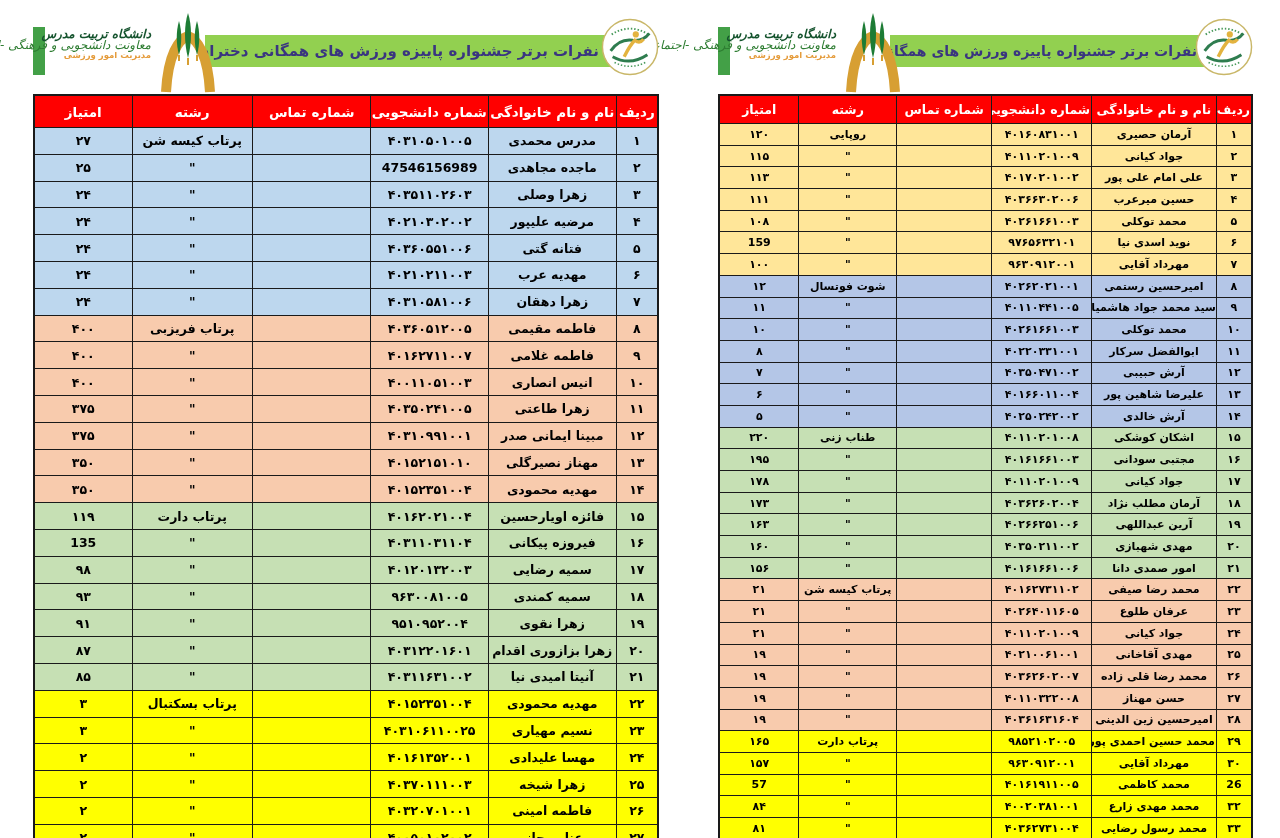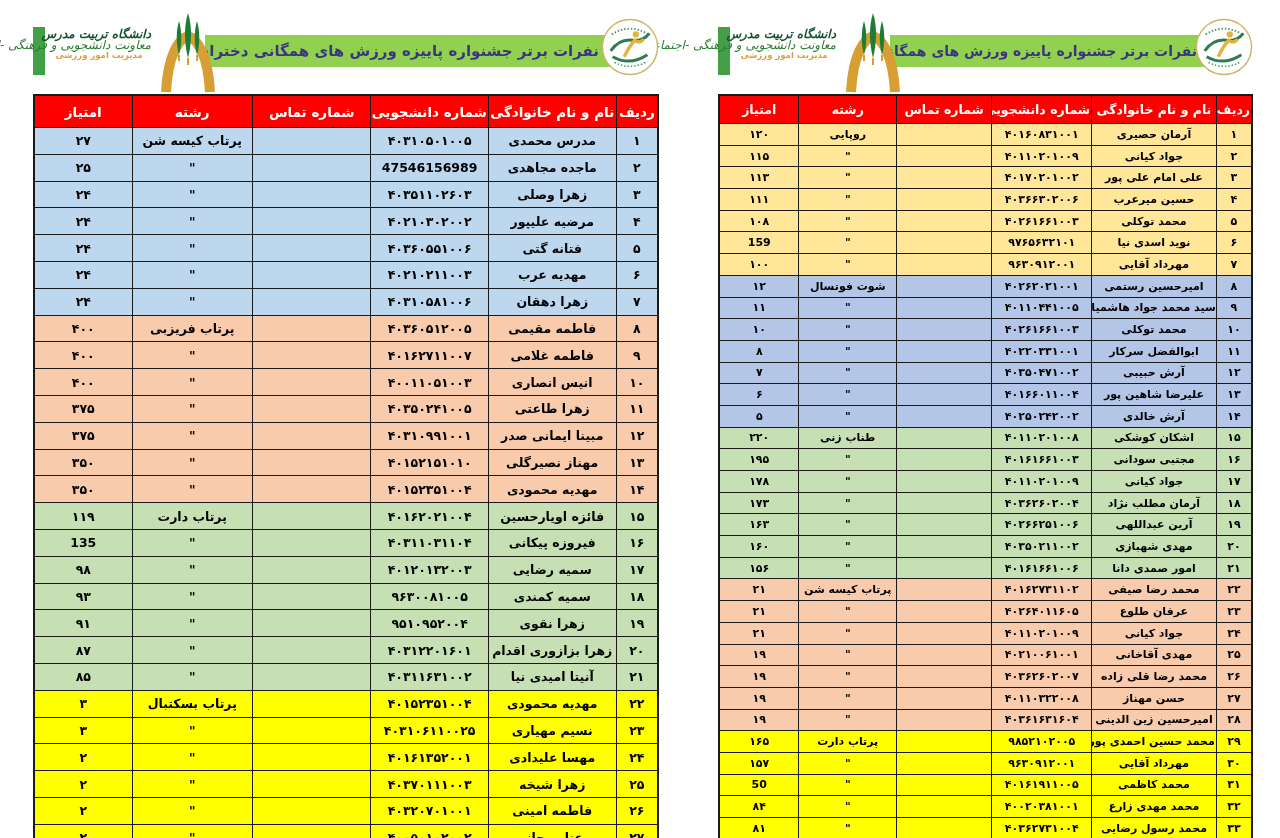--- a/index.html
+++ b/index.html
@@ -6,21 +6,21 @@
   body{width:1280px;height:838px;position:relative;overflow:hidden;
        font-family:"DejaVu Sans","Liberation Sans",sans-serif;}
   .sheet{position:absolute;top:8px;}
   .sheet-left{left:33px;width:626px;}
   .sheet-right{left:718px;width:535px;}
 
   
   .banner{display:flex;align-items:center;height:86px;position:relative;overflow:visible;}
   .uni-block{display:flex;align-items:stretch;height:60px;flex:0 0 auto;}
   .uni-bar{width:12px;background:#43a047;margin:6px 0;}
-  .uni-texts{direction:rtl;text-align:center;padding:6px 6px 0 2px;width:104px;}
+  .uni-texts{direction:rtl;text-align:right;padding:6px 6px 0 2px;width:104px;}
   .uni-name{color:#14532d;font-size:12px;font-weight:bold;font-style:italic;line-height:14px;white-space:nowrap;}
   .uni-sub1{color:#2e7d32;font-size:12px;line-height:9px;white-space:nowrap;font-style:italic;}
   .uni-sub2{color:#e59c3c;font-size:8.5px;font-weight:bold;line-height:11px;white-space:nowrap;}
   .arch{flex:0 0 auto;position:relative;z-index:2;margin:4px -14px 0 0;}
   .title-bar{flex:1 1 auto;background:#92d050;height:32px;line-height:32px;
              direction:rtl;text-align:center;font-weight:bold;font-size:15px;
              color:#3a3580;padding:0 48px 0 26px;white-space:nowrap;overflow:hidden;}
   .sheet-right .title-bar{font-size:14px;padding:0 44px 0 20px;}
   .emblem{flex:0 0 auto;position:relative;z-index:3;margin-left:-46px;margin-top:-8px;}
 
@@ -592,26 +592,26 @@
         </tr>
         <tr style="background-color: rgb(255, 255, 0);">
           <td>۳۰</td>
           <td>مهرداد آقایی</td>
           <td>۹۶۳۰۹۱۲۰۰۱</td>
           <td></td>
           <td>"</td>
           <td>۱۵۷</td>
         </tr>
         <tr style="background-color: rgb(255, 255, 0);">
-          <td>۳۱</td>
+          <td>26</td>
           <td>محمد کاظمی</td>
           <td>۴۰۱۶۱۹۱۱۰۰۵</td>
           <td></td>
           <td>"</td>
-          <td>50</td>
+          <td>57</td>
         </tr>
         <tr style="background-color: rgb(255, 255, 0);">
           <td>۳۲</td>
           <td>محمد مهدی زارع</td>
           <td>۴۰۰۲۰۳۸۱۰۰۱</td>
           <td></td>
           <td>"</td>
           <td>۸۴</td>
         </tr>
         <tr style="background-color: rgb(255, 255, 0);">

